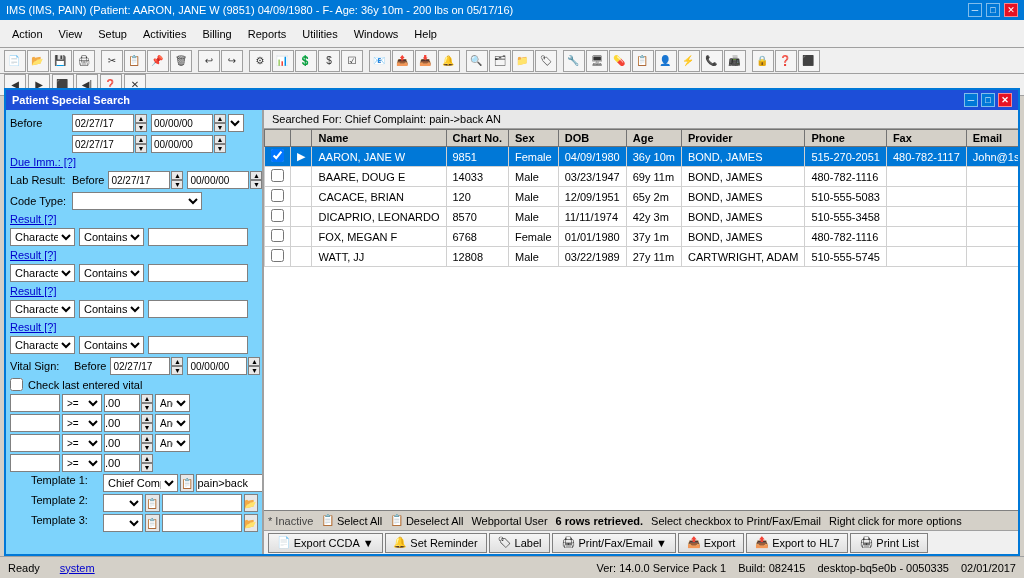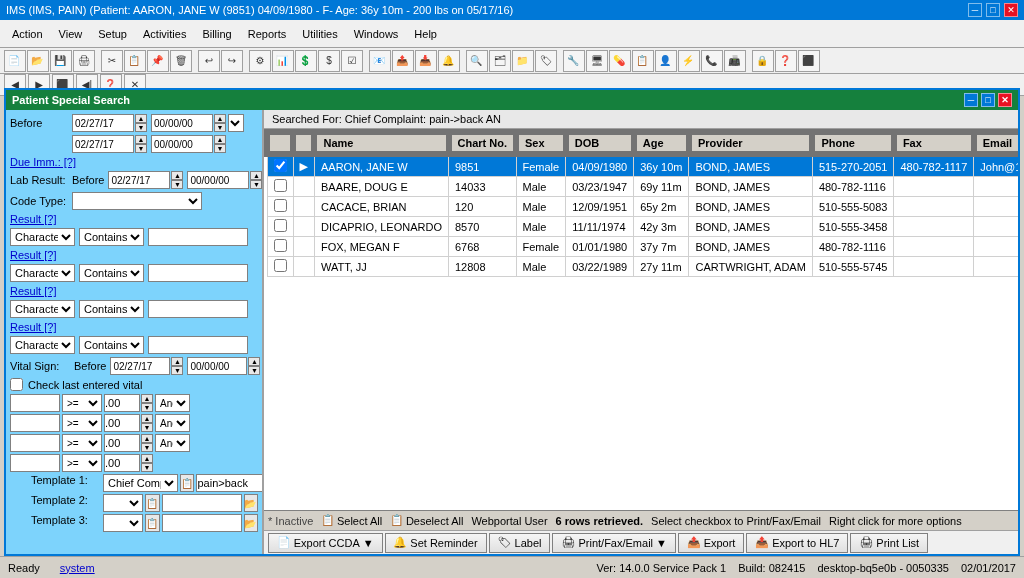--- a/index.html
+++ b/index.html
@@ -82,21 +82,21 @@
     }
     .spin-arrows { display: flex; flex-direction: column; margin-left: -1px; }
     .spin-arrow { width: 12px; height: 9px; border: 1px solid #808080; background: #e8e8e8; cursor: pointer; display: flex; align-items: center; justify-content: center; font-size: 7px; }
     table {
       width: 100%;
       border-collapse: collapse;
       font-size: 11px;
     }
     th {
       background: #d4d0c8;
-      border: 6px solid #737373;
+      border: 1px solid #737373;
       padding: 2px 6px;
       text-align: left;
       font-weight: bold;
       white-space: nowrap;
       position: sticky;
       top: 0;
     }
     td {
       border: 1px solid #d0d0d0;
       padding: 2px 6px;
@@ -119,21 +119,21 @@
     .checkbox-cell { text-align: center; }
     input[type=checkbox] { width: 13px; height: 13px; }
     .vital-row { display: flex; align-items: center; gap: 2px; margin-bottom: 2px; }
     .small-select { border: 1px solid #808080; background: white; height: 18px; font-size: 10px; }
     .template-row { display: flex; gap: 2px; margin-bottom: 2px; margin-left: 21px; }
     .template-label { min-width: 70px; font-size: 11px; }
     .template-select { border: 1px solid #808080; background: white; height: 18px; font-size: 11px; width: 80px; }
     .template-input { border: 1px solid #808080; background: white; height: 18px; width: 80px; font-size: 11px; }
     .template-icon { width: 18px; height: 18px; border: 1px solid #808080; background: #e8e8e8; cursor: pointer; display: flex; align-items: center; justify-content: center; font-size: 10px; }
     .window-title {
-      background: #15803d;
+      background: #1d4ed8;
       color: white;
       height: 20px;
       display: flex;
       align-items: center;
       justify-content: space-between;
       padding: 0 6px;
       font-size: 11px;
       font-weight: bold;
     }
     .window-body {
@@ -487,21 +487,21 @@
                   <td></td>
                   <td></td>
                 </tr>
                 <tr class="normal">
                   <td class="checkbox-cell"><input type="checkbox" style=""></td>
                   <td></td>
                   <td>FOX, MEGAN F</td>
                   <td>6768</td>
                   <td>Female</td>
                   <td>01/01/1980</td>
-                  <td>37y 7m</td>
+                  <td>37y 1m</td>
                   <td>BOND, JAMES</td>
                   <td>480-782-1116</td>
                   <td></td>
                   <td></td>
                 </tr>
                 <tr class="normal">
                   <td class="checkbox-cell"><input type="checkbox" style=""></td>
                   <td></td>
                   <td>WATT, JJ</td>
                   <td>12808</td>

